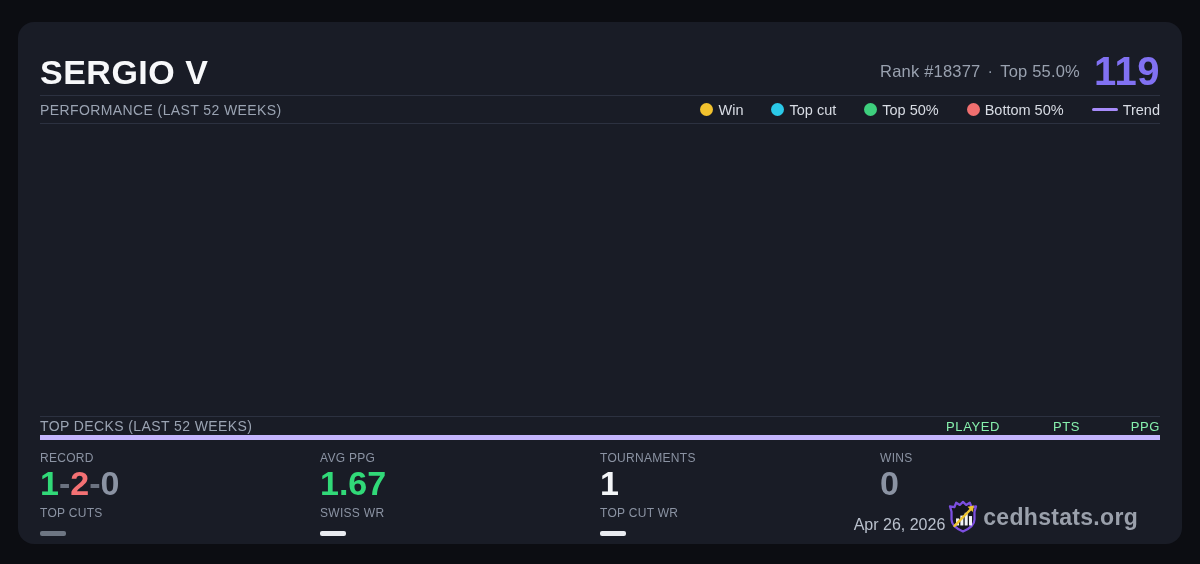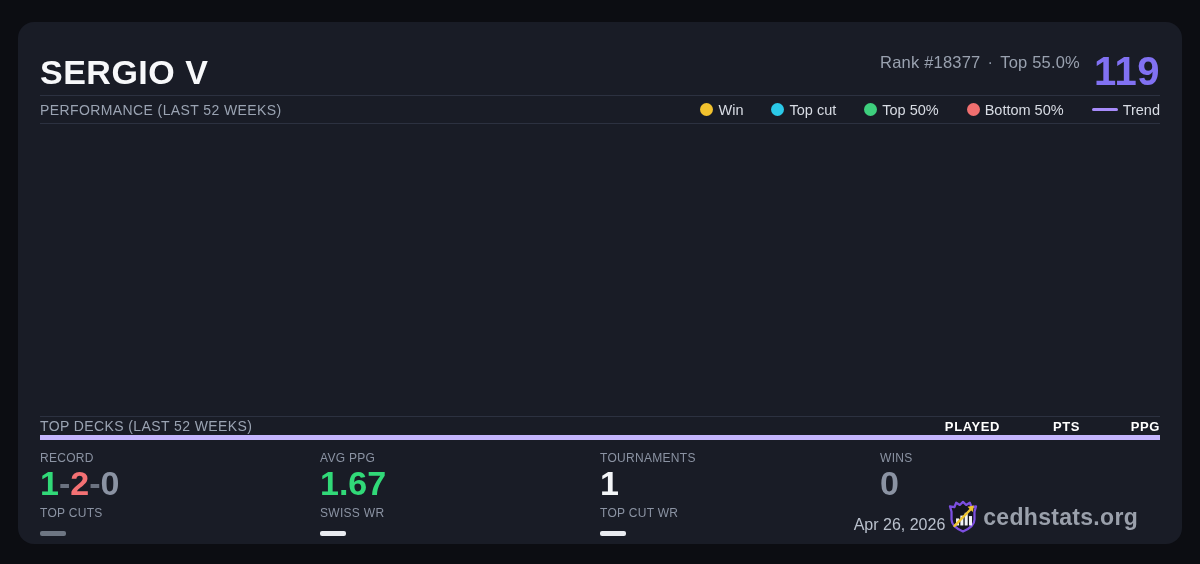--- a/index.html
+++ b/index.html
@@ -17,21 +17,21 @@
   
   .hdr {
     height:74px; border-bottom:1px solid #2c3140;
     display:flex; align-items:flex-end; justify-content:space-between;
     padding-bottom:6px;
   }
   .player-name {
     color:#f7f8fa; font-size:34px; font-weight:800; letter-spacing:.5px;
     line-height:1;
   }
-  .hdr-right { display:flex; align-items:flex-start; gap:14px; }
+  .hdr-right { display:flex; align-items:center; gap:14px; }
   .rank-line { color:#99a1af; font-size:16.5px; font-weight:500; letter-spacing:.2px; }
   .rank-line .sep { margin:0 7px; color:#8a93a2; }
   .score { color:#8171f2; font-size:40px; font-weight:700; line-height:.9; letter-spacing:.5px; }
   
   .perf-row {
     height:28px; border-bottom:1px solid #2c3140;
     display:flex; align-items:center; justify-content:space-between;
   }
   .section-title { color:#9aa3b2; font-size:14px; letter-spacing:.4px; }
   .legend { display:flex; gap:28px; }
@@ -46,21 +46,21 @@
   
   .chart { height:292px; }
   
   .decks-row {
     height:24px; border-top:1px solid #2c3140; border-bottom:5px solid #c4b5fd;
     display:flex; align-items:center; justify-content:space-between;
   }
   .deck-cols { display:flex; }
   .deck-cols span {
     display:inline-block; width:80px; text-align:right;
-    color:#ffffff; font-size:13px; letter-spacing:.6px;font-weight:bold;
+    color:#86efac; font-size:13px; letter-spacing:.6px;
   }
   
   .stats {
     flex:1; display:grid; grid-template-columns:280px 280px 280px 1fr;
     padding-top:9px; position:relative;
   }
   .stat-label { color:#8b93a3; font-size:12px; letter-spacing:.3px; line-height:18px; }
   .stat-value { font-size:34px; font-weight:700; line-height:32px; color:#f3f5f7; }
   .stat-block + .stat-block { margin-top:5px; }
   .v-green { color:#31d978; }

